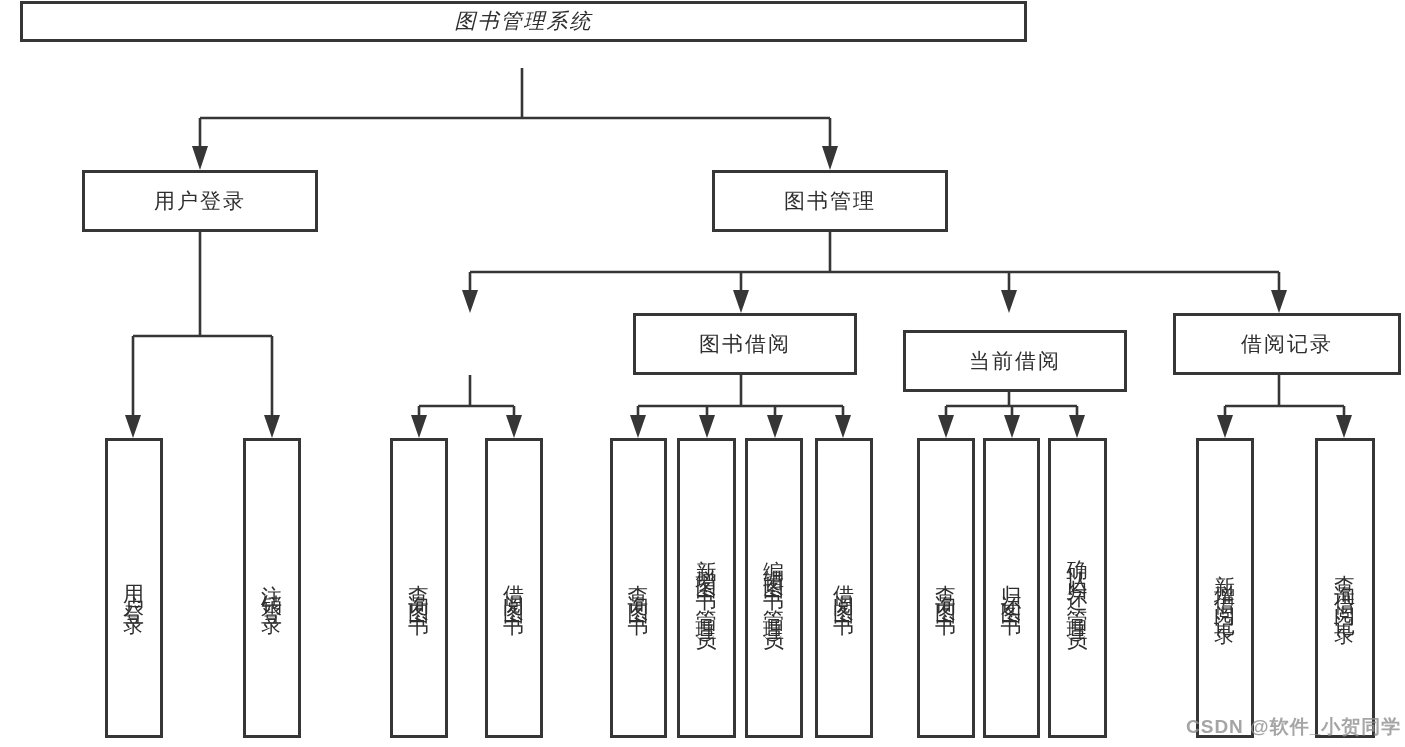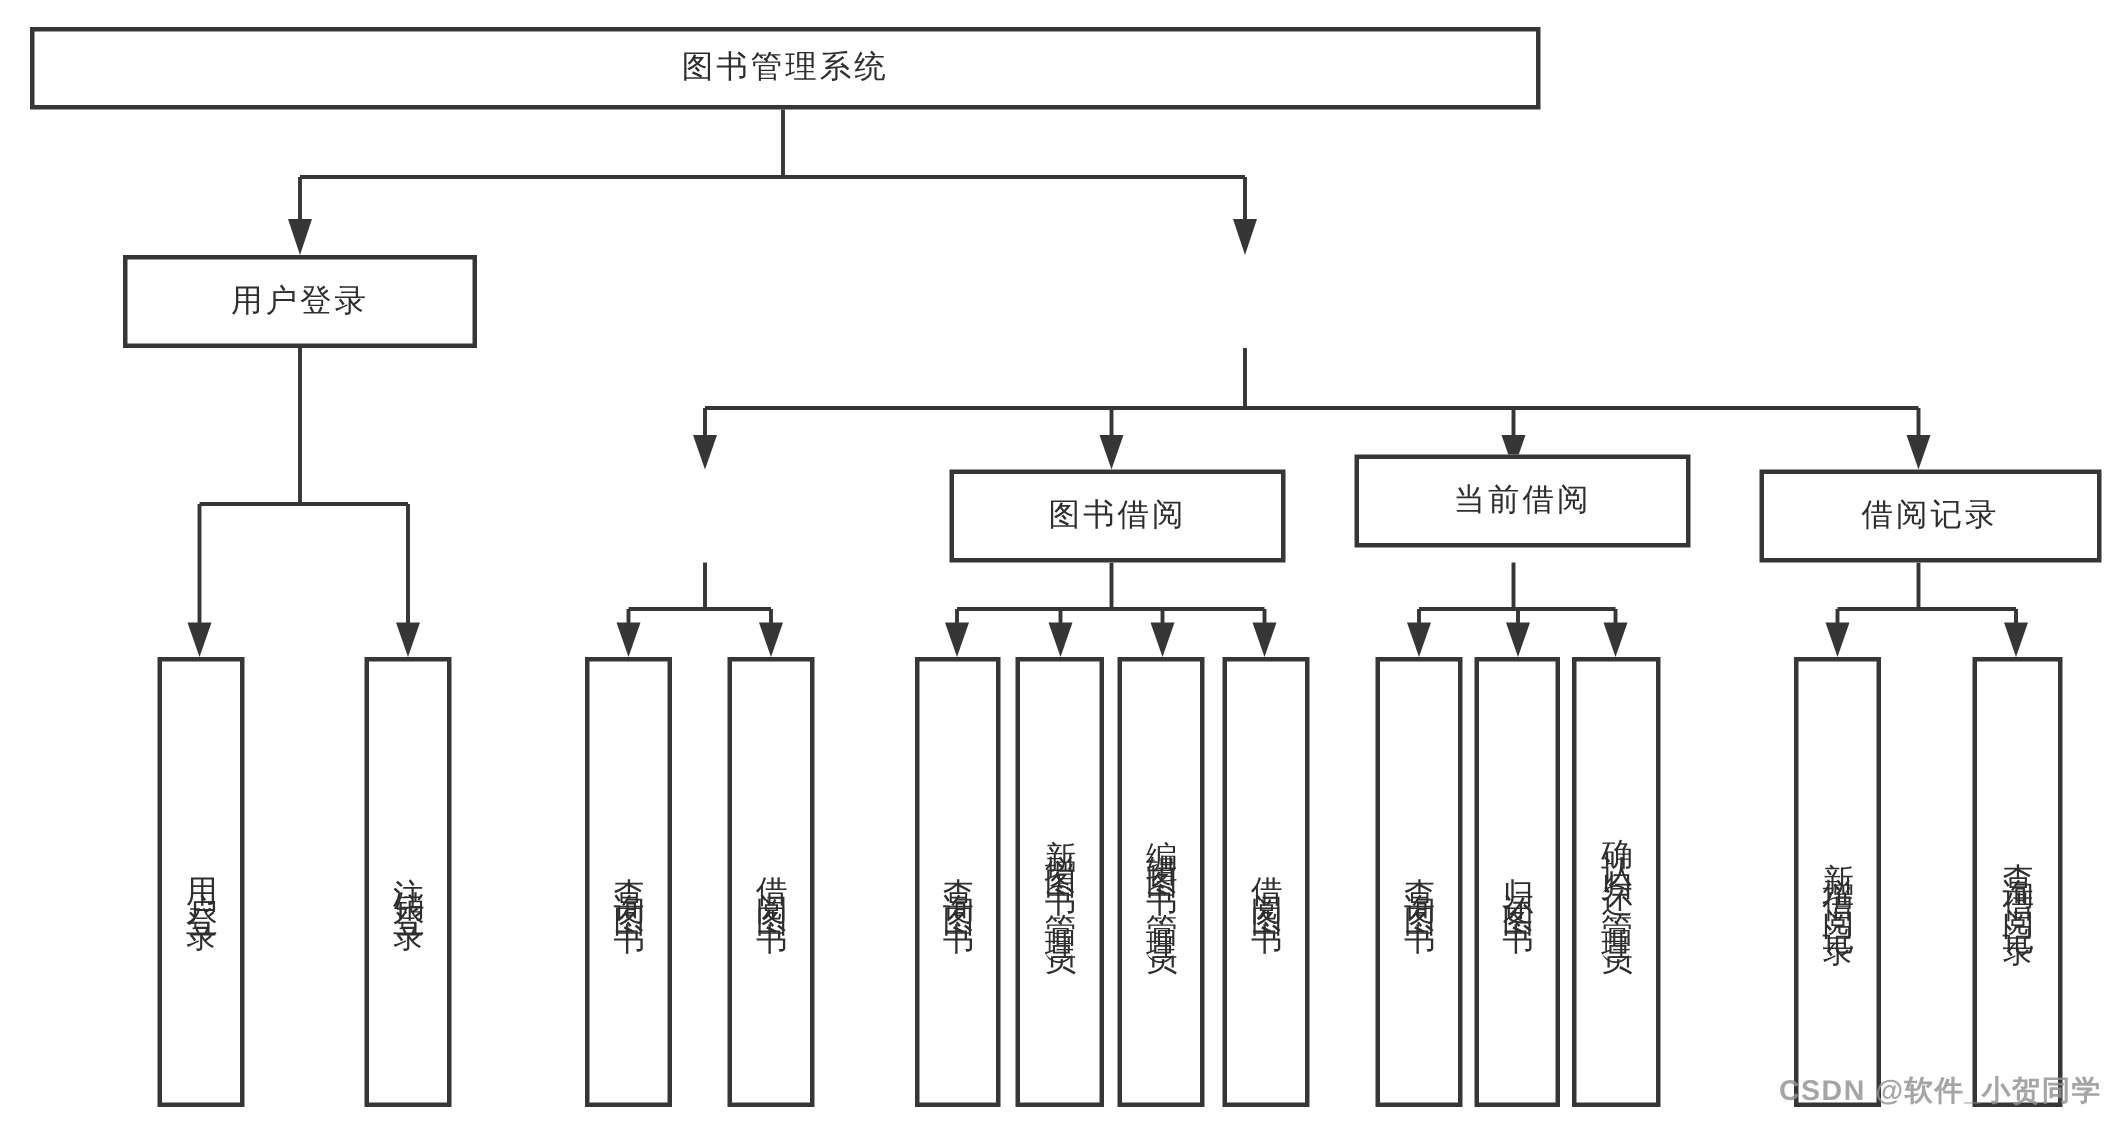--- a/index.html
+++ b/index.html
@@ -55,32 +55,35 @@
       <polygon points="767,415 783,415 775,438"></polygon>
       <polygon points="835,415 851,415 843,438"></polygon>
       <polygon points="938,415 954,415 946,438"></polygon>
       <polygon points="1004,415 1020,415 1012,438"></polygon>
       <polygon points="1069,415 1085,415 1077,438"></polygon>
       <polygon points="1217,415 1233,415 1225,438"></polygon>
       <polygon points="1336,415 1352,415 1344,438"></polygon>
     </g>
   </svg>
 
-  <div class="node h" style="left:20px;top:18px;width:1007px;height:55px;">
+  <div class="node h" style="left:20px;top:1px;width:1007px;height:41px;font-style:italic;">
     <span>图书管理系统</span>
   </div>
 
   <div class="node h" style="left:82px;top:170px;width:236px;height:62px;">
     <span>用户登录</span>
   </div>
+  <div class="node h" style="left:712px;top:170px;width:236px;height:62px;">
+    <span>图书管理</span>
+  </div>
 
   <div class="node h" style="left:633px;top:313px;width:224px;height:62px;text-align:right;">
     <span>图书借阅</span>
   </div>
-  <div class="node h" style="left:903px;top:303px;width:224px;height:62px;">
+  <div class="node h" style="left:903px;top:330px;width:224px;height:62px;">
     <span>当前借阅</span>
   </div>
   <div class="node h" style="left:1173px;top:313px;width:228px;height:62px;">
     <span>借阅记录</span>
   </div>
 
   <div class="node v" style="left:105px;top:438px;width:58px;height:300px;">
     <span>用户登录</span>
   </div>
   <div class="node v" style="left:243px;top:438px;width:58px;height:300px;">

